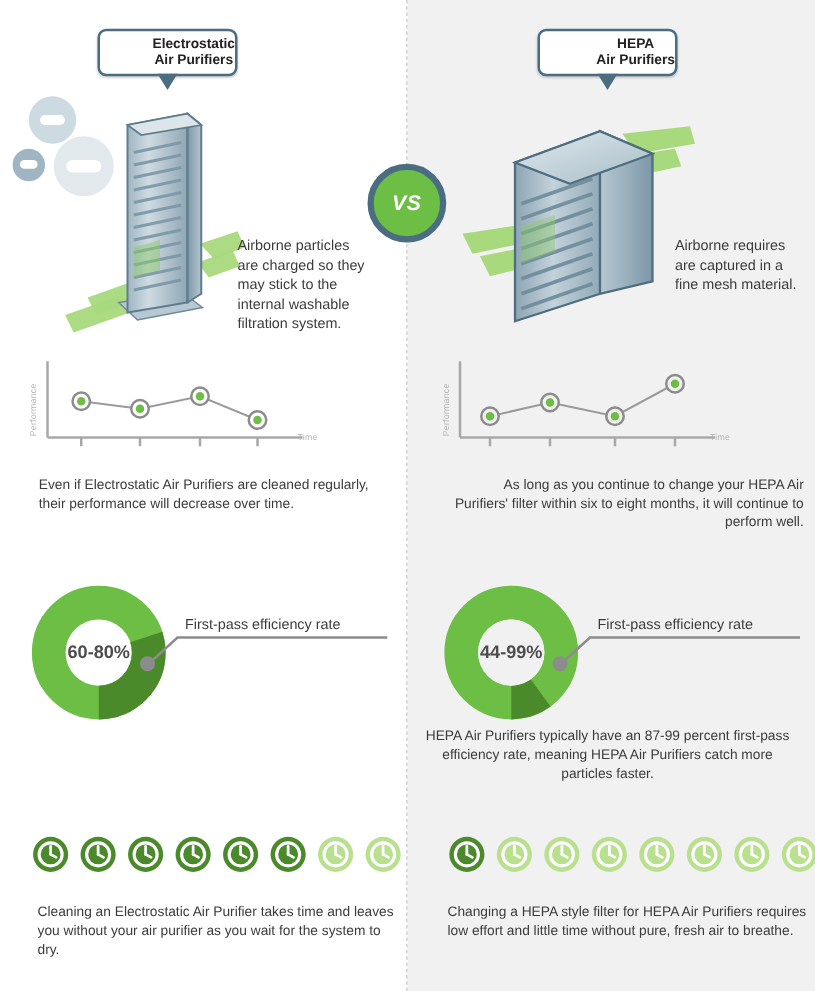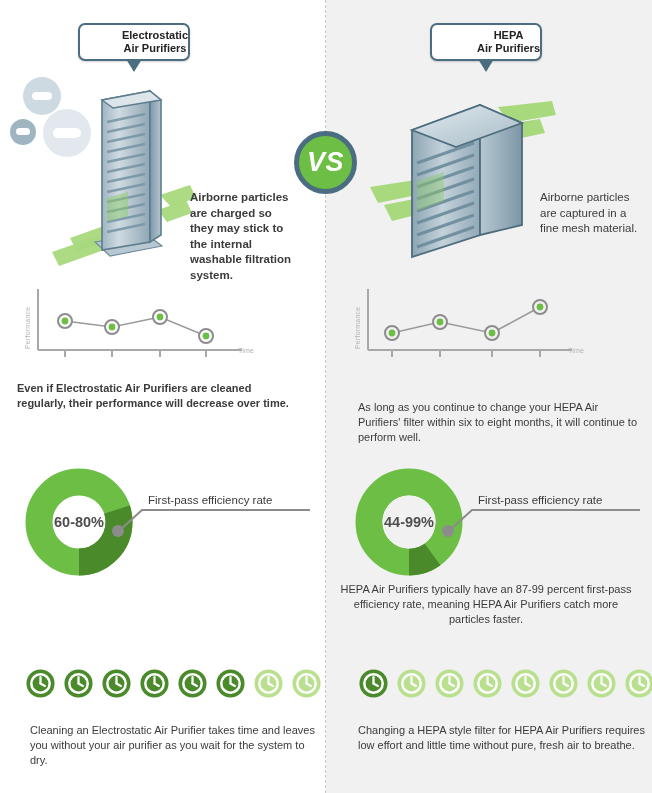--- a/index.html
+++ b/index.html
@@ -39,51 +39,51 @@
   }
   #callout-left  { left: 78px;  top: 23px; }
   #callout-right { left: 430px; top: 23px; }
 
   
   #vs-badge {
     position: absolute; left: 294px; top: 131px;
     width: 63px; height: 63px; border-radius: 50%;
     background: #6cbe45; border: 5px solid #4b6d82;
     display: flex; align-items: center; justify-content: center;
-    color: #ffffff; font-size: 27px; font-weight: bold; font-style: italic;
+    color: #ffffff; font-size: 17px; font-weight: bold; font-style: italic;
     letter-spacing: .5px; z-index: 7;
   }
 
   
   .device-area { position: absolute; }
   #device-left  { left: 10px;  top: 70px; width: 200px; height: 205px; }
   #device-right { left: 370px; top: 85px; width: 200px; height: 190px; }
 
   
   .blurb {
     position: absolute; font-size: 11.5px; line-height: 15.5px;
     color: #3b3b3b; font-family: "Liberation Sans", sans-serif;
   }
   .caption-small { font-size: 11px; line-height: 15px; color: #3b3b3b; }
 
-  #blurb-dev-left  { left: 190px; top: 190px; width: 108px; font-weight: bold; }
+  #blurb-dev-left  { left: 190px; top: 190px; width: 108px; }
   #blurb-dev-right { left: 540px; top: 190px; width: 105px; }
 
   
   .chart-wrap { position: absolute; }
   #chart-left  { left: 10px;  top: 285px; width: 250px; height: 80px; }
   #chart-right { left: 340px; top: 285px; width: 250px; height: 80px; }
   .axis-label {
     position: absolute; font-size: 7px; color: #b3b3b3;
     font-family: "Liberation Sans", sans-serif; letter-spacing: .2px;
   }
   .ylabel { transform: rotate(-90deg); transform-origin: left top; white-space: nowrap; }
 
-  #chart-text-left  { left: 17px;  top: 381px; width: 285px; font-weight: bold; }
-  #chart-text-right { left: 358px; top: 400px; width: 285px; }
+  #chart-text-left  { left: 31px;  top: 381px; width: 285px; }
+  #chart-text-right { left: 358px; top: 381px; width: 285px; text-align: right; }
 
   
   .donut-wrap { position: absolute; width: 108px; height: 108px; }
   #donut-left  { left: 25px;  top: 468px; }
   #donut-right { left: 355px; top: 468px; }
   .donut-label {
     position: absolute; left: 0; top: 0; width: 108px; height: 108px;
     display: flex; align-items: center; justify-content: center;
     font-size: 14.5px; font-weight: bold; color: #4d4d4d;
   }
@@ -232,21 +232,21 @@
         <line x1="47" y1="114" x2="104" y2="94"></line>
         <line x1="47" y1="126" x2="104" y2="106"></line>
         <line x1="47" y1="138" x2="104" y2="118"></line>
         <line x1="47" y1="150" x2="104" y2="130"></line>
         <line x1="47" y1="162" x2="104" y2="142"></line>
       </g>
       <path d="M47,96 L74,87 L74,116 L47,126 Z" fill="#8cc96a" opacity="0.45"></path>
     </svg>
   </div>
 
-  <div class="blurb" id="blurb-dev-right">Airborne particles are captured in a fine mesh material.</div>
+  <div class="blurb" id="blurb-dev-right">Airborne requires are captured in a fine mesh material.</div>
 
   <div class="chart-wrap" id="chart-left">
     <svg width="250" height="80" viewBox="0 0 250 80">
 
       <line x1="28" y1="4" x2="28" y2="65" stroke="#a8a8a8" stroke-width="2"></line>
       <line x1="28" y1="65" x2="232" y2="65" stroke="#a8a8a8" stroke-width="2"></line>
       <g stroke="#a8a8a8" stroke-width="2">
         <line x1="55" y1="65" x2="55" y2="72"></line>
         <line x1="102" y1="65" x2="102" y2="72"></line>
         <line x1="150" y1="65" x2="150" y2="72"></line>

